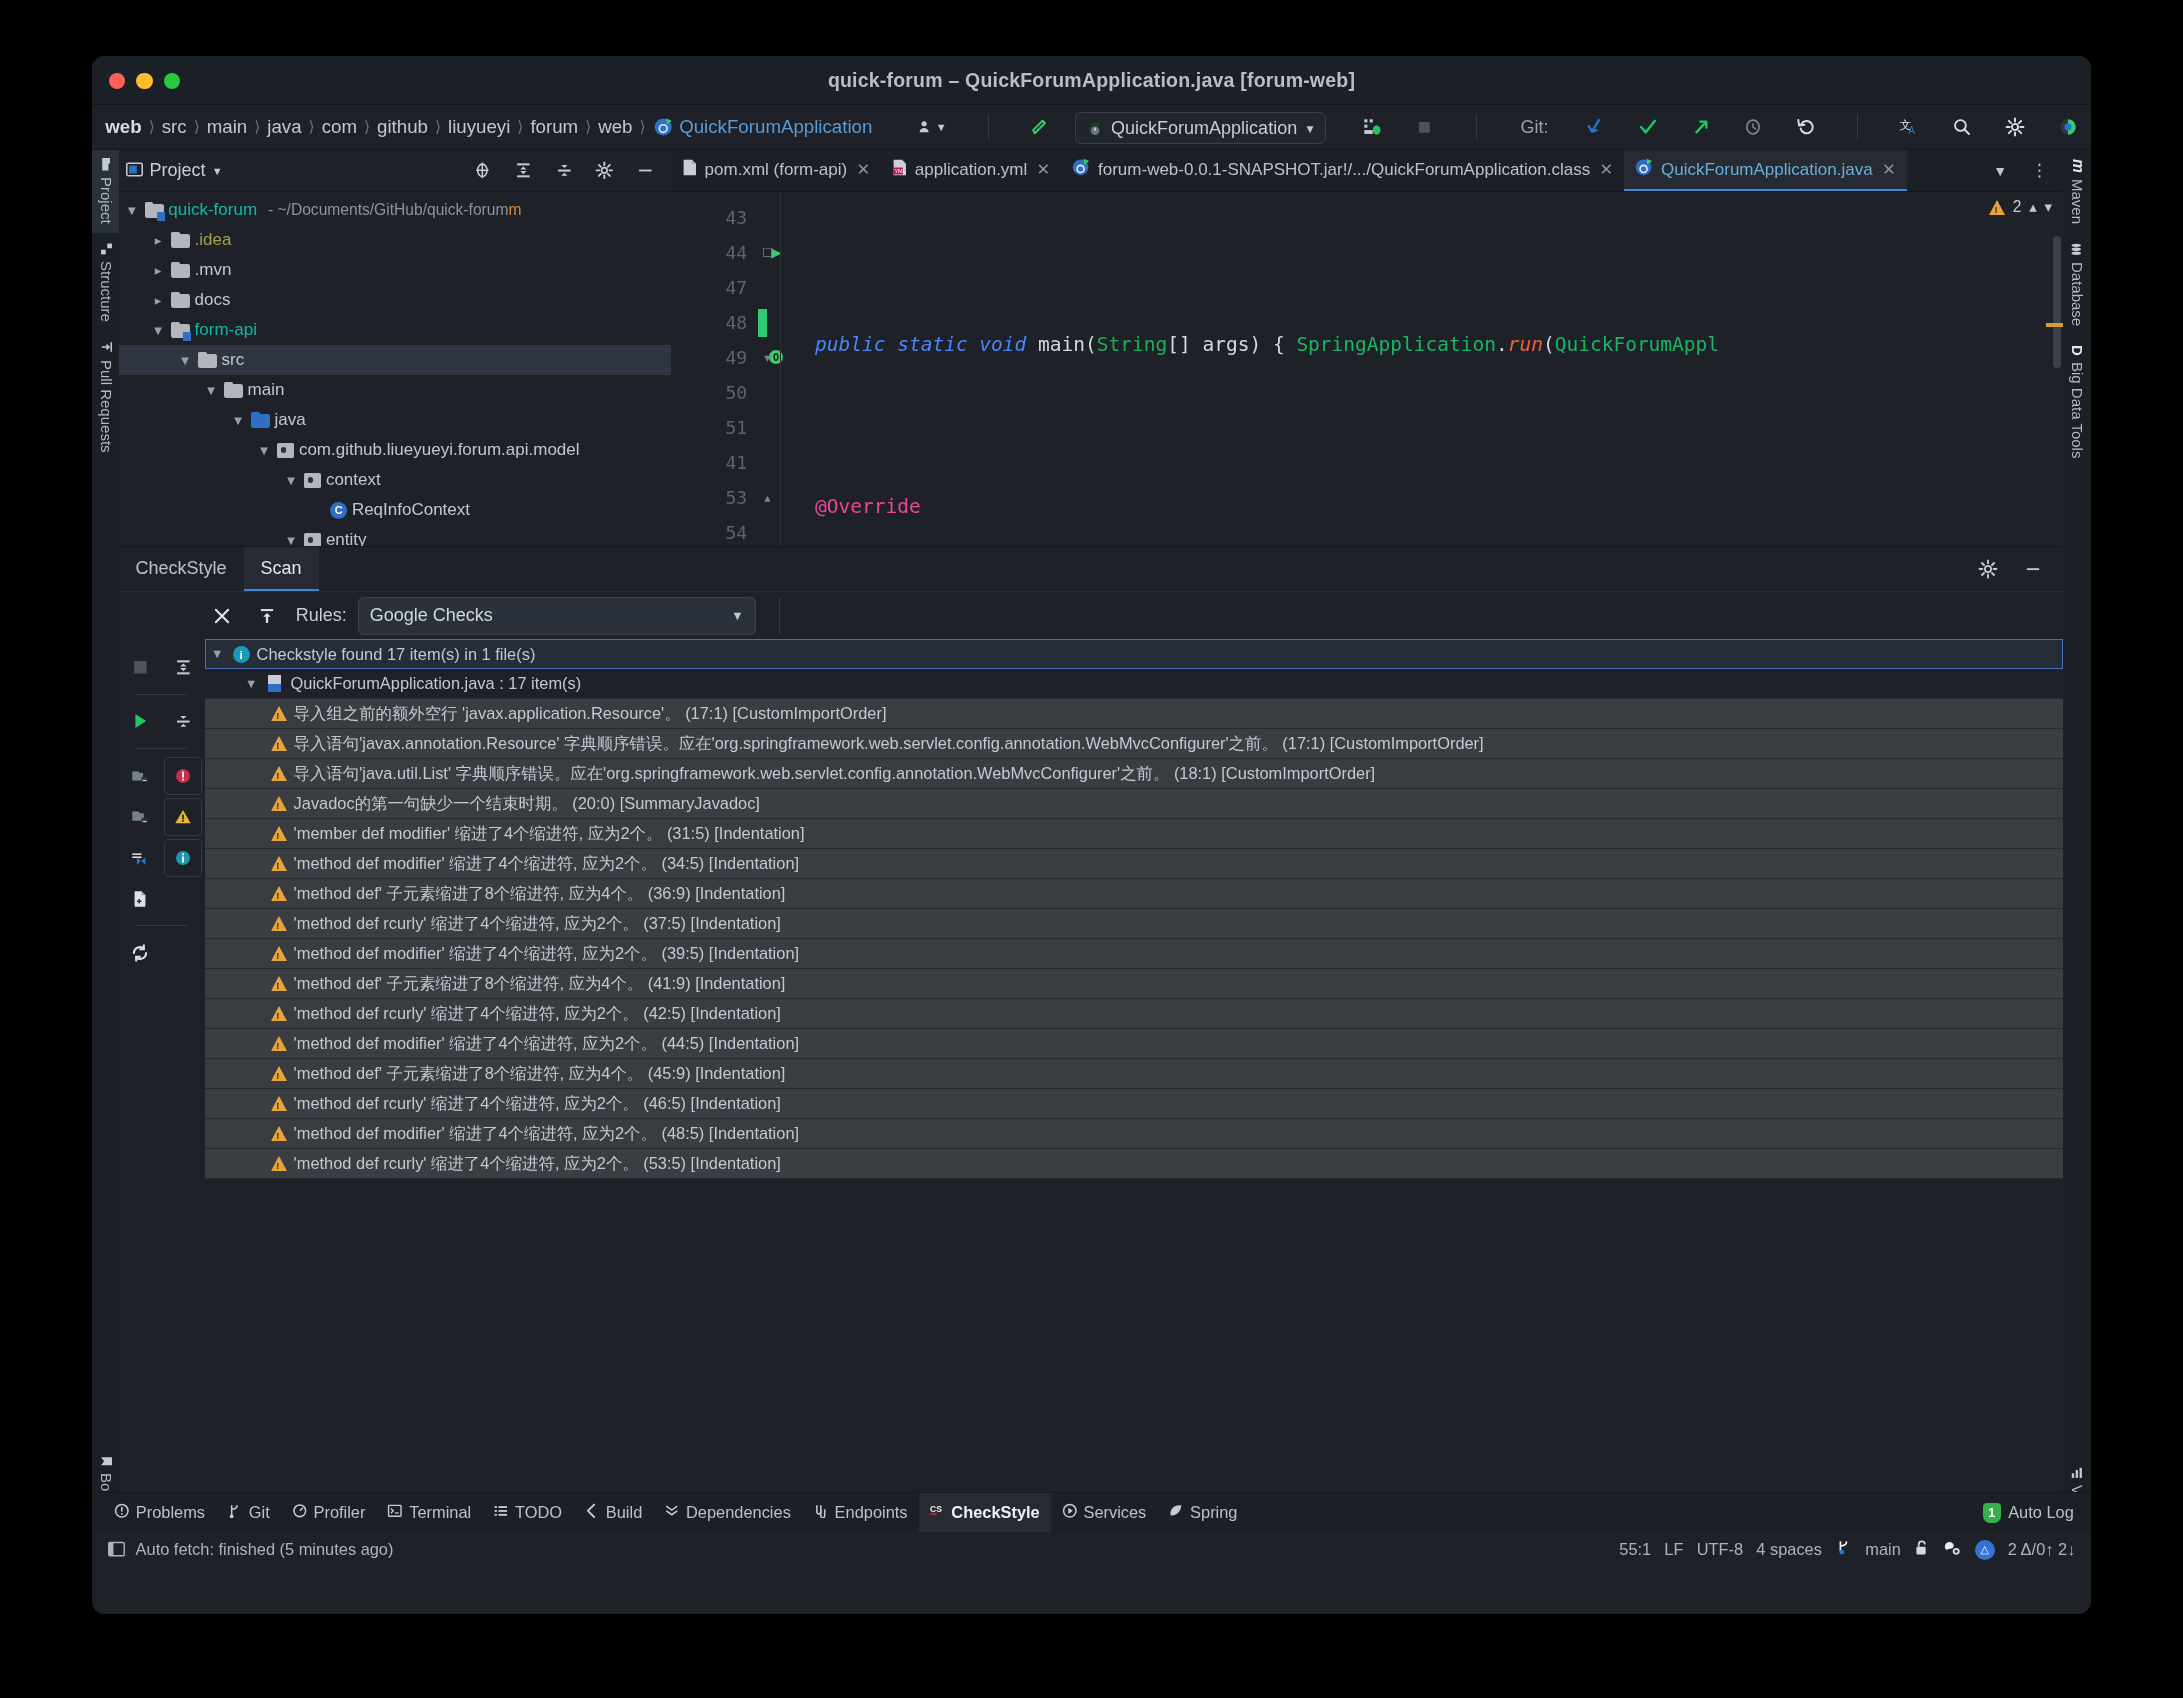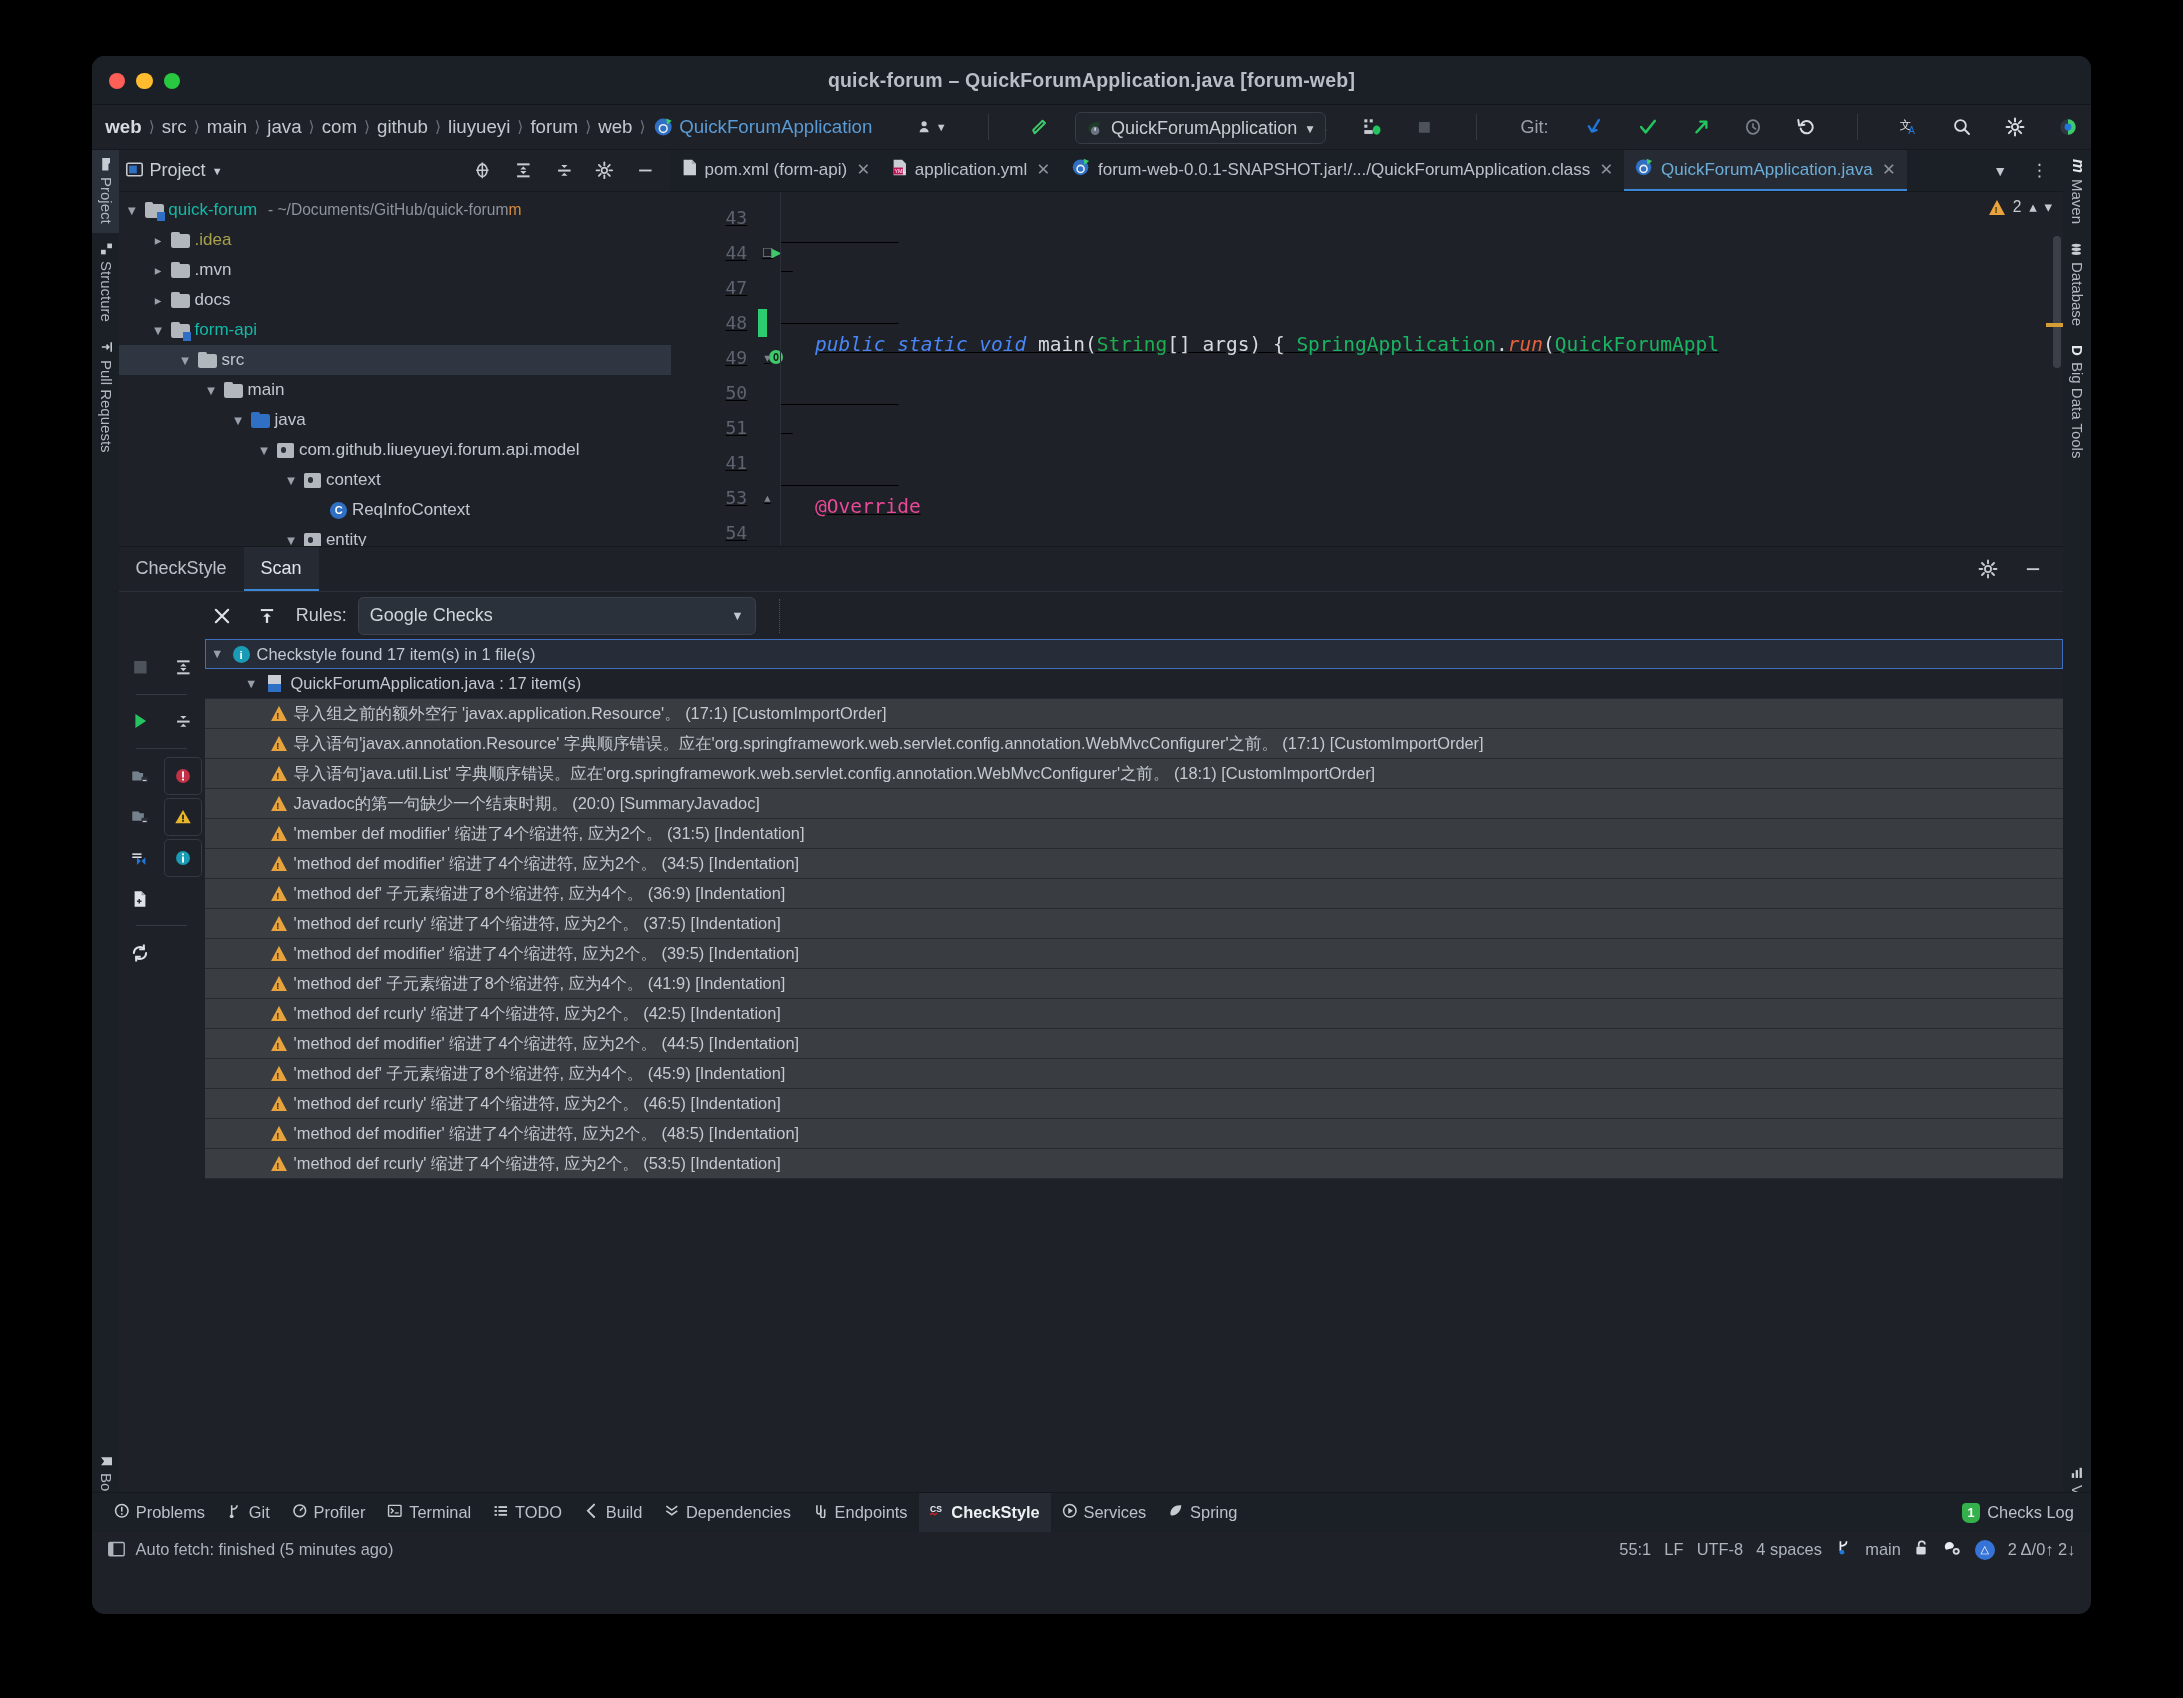--- a/index.html
+++ b/index.html
@@ -136,21 +136,21 @@
   .etab {
     display: flex; align-items: center; gap: 7px;
     padding: 0 11px; font-size: 17px; color: #bcc1c9;
     border-bottom: 2.3px solid transparent;
     white-space: nowrap;
   }
   .etab.active { background: #262b33; color: #6cadd8; border-bottom-color: #3d87d8; }
   .etab .x { color: #8b919a; font-size: 16.4px; margin-left: 2.3px; }
   .tabstrip-right { margin-left: auto; display: flex; align-items: center; padding-right: 6.2px; gap: 4.7px; }
 
-  .code-wrap { position: relative; height: 355px; overflow: hidden; background: #1e2228; display: flex; text-decoration: underline; }
+  .code-wrap { position: relative; height: 355px; overflow: hidden; background: #1e2228; display: flex; }
   .gutter {
     width: 84px; flex: none; background: #1e2228;
     font-family: "DejaVu Sans Mono", monospace; font-size: 18px; color: #5d646f;
     padding-top: 7.8px;
   }
   .gline { height: 35px; display: flex; align-items: center; justify-content: flex-end; padding-right: 7.8px; position: relative; }
   .run-arrow { position: absolute; right: -26.5px; color: #3ec96a; font-size: 17px; }
   .bp-dot { position: absolute; right: -28px; width: 14px; height: 14px; border-radius: 50%; background: #3ec96a;
             color: #0d2613; font-size: 10px; display: flex; align-items: center; justify-content: center; font-weight: bold; }
   .foldcol { width: 25px; flex: none; border-right: 0.8px solid #2a2f38; position: relative; padding-top: 7.8px; }
@@ -1137,21 +1137,21 @@
         <span>Services</span>
       </div>
       <div class="tw-item">
         <span><svg width="15.6" height="15.6" viewBox="0 0 20 20">
               <path d="M3 14 C3 6 10 2 17 3 C17 11 10 17 4 16 Z" fill="#c6cbd2"></path>
             </svg></span>
         <span>Spring</span>
       </div>
       <div class="tw-right">
         <span class="evt-badge">1</span>
-        <span style="font-size:16.4px;color:#bcc1c9;">Checks Log</span>
+        <span style="font-size:16.4px;color:#bcc1c9;">Auto Log</span>
       </div>
     </div>
 
     <div class="statusbar">
       <span class="icon-btn" style="width:22px;height:22px;">
         <svg width="17" height="17" viewBox="0 0 22 22">
             <rect x="1" y="2" width="20" height="17" rx="1.5" fill="none" stroke="#aeb4bc" stroke-width="1.8"></rect>
             <rect x="1" y="2" width="6" height="17" fill="#aeb4bc"></rect>
           </svg>
       </span>

